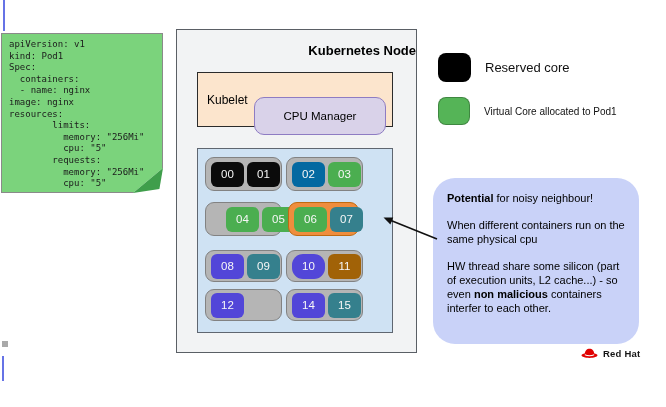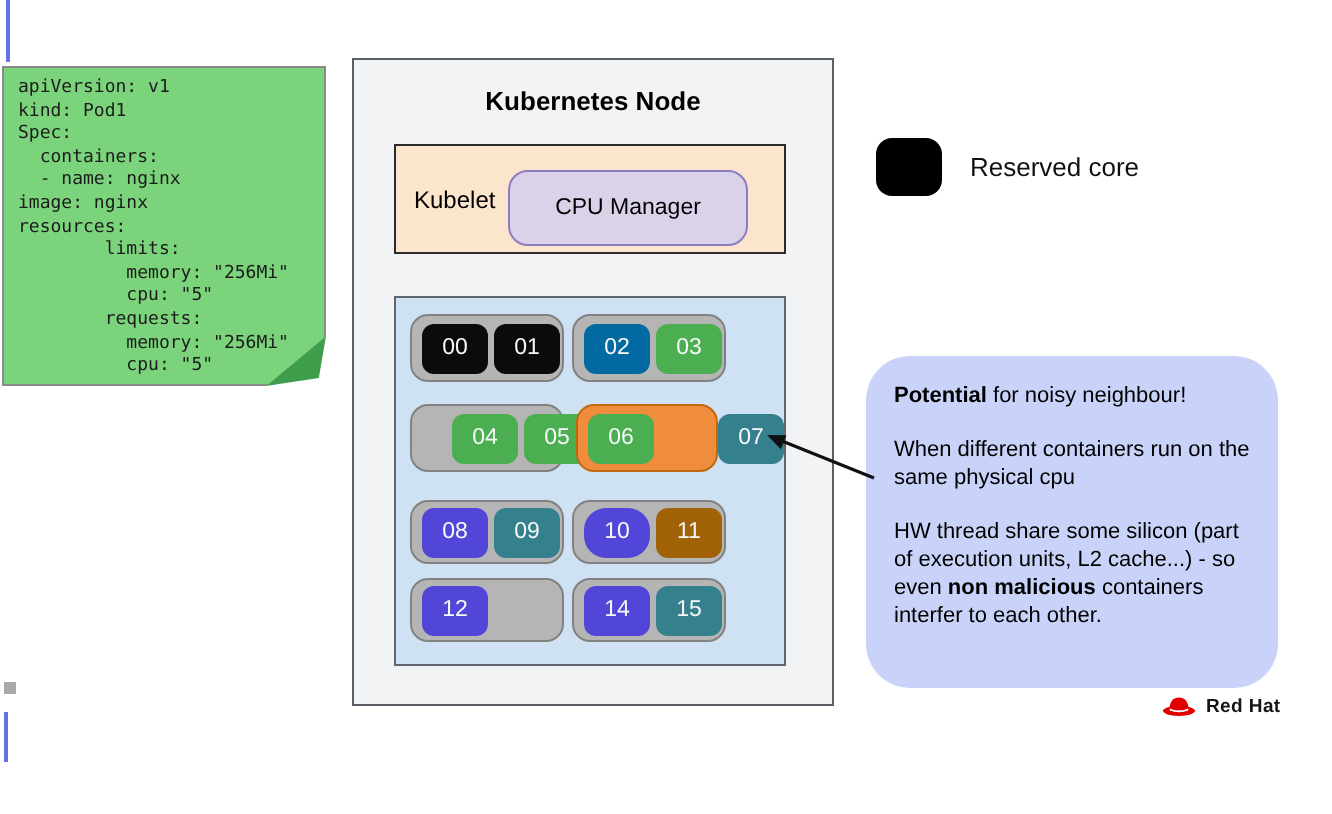--- a/index.html
+++ b/index.html
@@ -18,41 +18,41 @@
         clip-path:polygon(0 0,100% 0,100% calc(100% - 25px),calc(100% - 30px) 100%,0 100%);}
   .note-text{position:absolute;left:7px;top:5px;white-space:pre;
         font-family:"DejaVu Sans Mono","Liberation Mono",monospace;
         font-size:9px;line-height:11.6px;color:#1b1b1b;}
   .note-fold{position:absolute;left:133px;top:168px;width:30px;height:25px;
         background:#3f9e4b;clip-path:polygon(0 100%,100% 0,88% 84%);}
 
   
   .node{position:absolute;left:176px;top:29px;width:241px;height:324px;
         background:#f2f3f4;border:1.5px solid #5a5f65;box-sizing:border-box;}
-  .node-title{position:absolute;left:0;top:13px;width:100%;text-align:center;
+  .node-title{position:absolute;left:0;top:13px;width:100%;text-align:right;
         font-size:13px;font-weight:bold;color:#000;}
   .kubelet{position:absolute;left:20px;top:42px;width:196px;height:55px;
         background:#fce5cd;border:1px solid #2b2b2b;box-sizing:border-box;}
   .kubelet-label{position:absolute;left:9px;top:0;height:100%;display:flex;align-items:center;
         font-size:12px;color:#000;}
-  .cpu-manager{position:absolute;left:56px;top:12px;width:120px;height:38px;
+  .cpu-manager{position:absolute;left:56px;top:24px;width:132px;height:38px;
         background:#d9d2e9;border:1px solid #8e7cc3;border-radius:10px;box-sizing:border-box;
         display:flex;align-items:center;justify-content:center;font-size:11.5px;color:#000;}
 
   
   .panel{position:absolute;left:20px;top:118px;width:196px;height:185px;
         background:#cfe2f3;border:1px solid #5f6670;box-sizing:border-box;}
   .pair{position:absolute;border-radius:9px;background:#b5b5b5;border:1.5px solid #828282;
         box-sizing:border-box;display:flex;align-items:center;padding-left:5px;}
   .pair.highlight{background:#ef8d3d;border-color:#c06a10;}
   .core{width:33px;height:25px;border-radius:6px;margin-right:3px;flex:none;
         color:#f7f7f7;font-size:11.5px;display:flex;align-items:center;justify-content:center;}
 
   
-  .legend{position:absolute;left:438px;top:53px;width:225px;margin-top:16px;}
+  .legend{position:absolute;left:438px;top:53px;width:225px;}
   .legend-item{display:flex;align-items:center;margin-bottom:15px;}
   .swatch{width:33px;height:29px;border-radius:8px;margin-right:14px;flex:none;}
   .legend-item:nth-child(2) .swatch{width:32px;height:28px;border:1px solid rgba(0,0,0,0.25);box-sizing:border-box;}
   .legend-item:nth-child(1) .legend-label{font-size:13px;}
   .legend-item:nth-child(2) .legend-label{font-size:10px;}
   .legend-label{color:#111;}
 
   
   .callout{position:absolute;left:433px;top:178px;width:206px;height:166px;
         background:#c9d2f8;border-radius:22px;box-sizing:border-box;padding:13px 13px 10px 14px;}
@@ -104,21 +104,21 @@
           <div class="core" style="background: rgb(11, 11, 11);">01</div>
         </div>
         <div class="pair" style="top: 8px; left: 88px; width: 77px; height: 34px;">
           <div class="core" style="background: #0369a1;">02</div>
           <div class="core" style="background: rgb(75, 174, 80);">03</div>
         </div>
         <div class="pair" style="top: 53px; left: 7px; width: 77px; height: 34px; padding-left: 20px;">
           <div class="core" style="background: rgb(75, 174, 80);">04</div>
           <div class="core" style="background: rgb(75, 174, 80);">05</div>
         </div>
-        <div class="pair highlight" style="top: 53px; left: 90px; width: 71px; height: 34px; background: rgb(239, 141, 61); gap: 29px;">
+        <div class="pair highlight" style="top: 53px; left: 90px; width: 71px; height: 34px; background: rgb(239, 141, 61);">
           <div class="core" style="background: rgb(75, 174, 80);">06</div>
           <div class="core" style="background: rgb(53, 128, 141);">07</div>
         </div>
         <div class="pair" style="top: 101px; left: 7px; width: 77px; height: 32px;">
           <div class="core" style="background: rgb(82, 70, 216);">08</div>
           <div class="core" style="background: rgb(53, 128, 141);">09</div>
         </div>
         <div class="pair" style="top: 101px; left: 88px; width: 77px; height: 32px;">
           <div class="core" style="background: rgb(82, 70, 216); border-radius: 11px;">10</div>
           <div class="core" style="background: #a16207;">11</div>
@@ -131,20 +131,24 @@
           <div class="core" style="background: rgb(82, 70, 216);">14</div>
           <div class="core" style="background: rgb(53, 128, 141);">15</div>
         </div>
       </div>
   </div>
 
   <div class="legend">
       <div class="legend-item">
         <div class="swatch" style="background: rgb(0, 0, 0);"></div>
         <div class="legend-label">Reserved core</div>
+      </div>
+      <div class="legend-item">
+        <div class="swatch" style="background: rgb(85, 180, 87);"></div>
+        <div class="legend-label">Virtual Core allocated to Pod1</div>
       </div>
     </div>
 
   <div class="callout">
     <div>
         <p><b>Potential</b><span> for noisy neighbour!</span></p>
         <p><span>When different containers run on the same physical cpu</span></p>
         <p><span>HW thread share some silicon (part of execution units, L2 cache...) - so even </span><b>non malicious</b><span> containers interfer to each other.</span></p>
       </div>
   </div>

